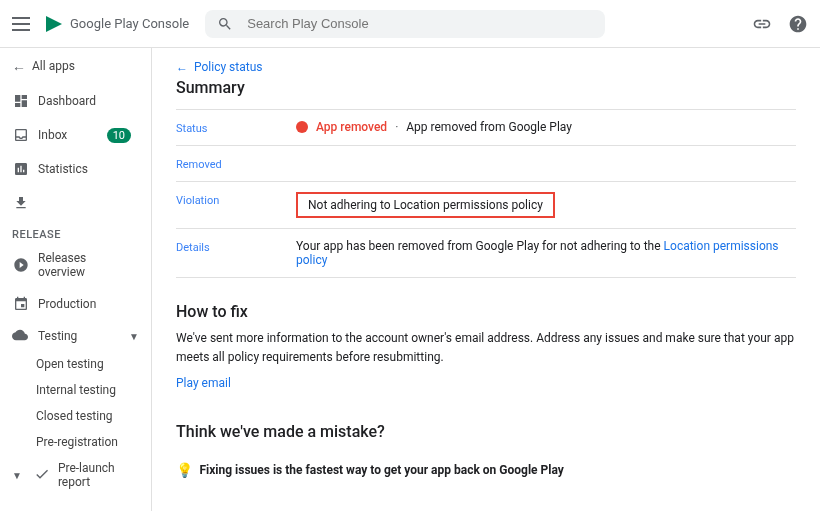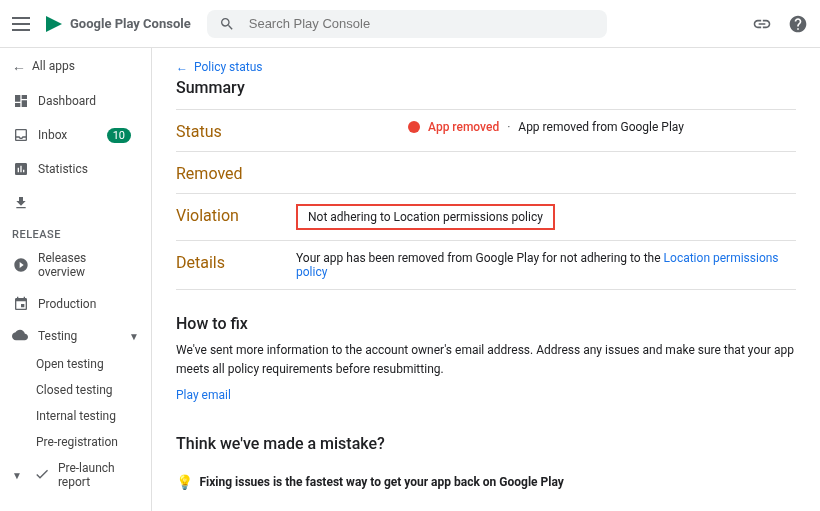--- a/index.html
+++ b/index.html
@@ -3,21 +3,21 @@
   <meta charset="utf-8">
   <style>
     * { box-sizing: border-box; margin: 0; padding: 0; }
     body { font-family: 'Roboto', Arial, sans-serif; font-size: 13px; color: #202124; background: #fff; display: flex; flex-direction: column; height: 511px; overflow: hidden; }
     
     
     .topbar { display: flex; align-items: center; height: 48px; background: #fff; border-bottom: 1px solid #e0e0e0; padding: 0 12px; gap: 8px; flex-shrink: 0; }
     .topbar-hamburger { width: 24px; height: 24px; display: flex; flex-direction: column; justify-content: center; gap: 4px; cursor: pointer; }
     .topbar-hamburger span { display: block; width: 18px; height: 2px; background: #5f6368; }
     .topbar-logo { display: flex; align-items: center; gap: 6px; margin-right: 8px; }
-    .logo-text { font-size: 13px; color: #5f6368; font-weight: 700; }
+    .logo-text { font-size: 13px; color: #5f6368; font-weight: 400; }
     .search-bar { flex: 1; max-width: 400px; display: flex; align-items: center; background: #f1f3f4; border-radius: 8px; padding: 6px 12px; gap: 14px; }
     .search-bar input { border: none; background: transparent; font-size: 13px; color: #202124; outline: none; flex: 1; }
     .topbar-icons { margin-left: auto; display: flex; gap: 16px; align-items: center; }
     .topbar-icon { width: 20px; height: 20px; color: #5f6368; cursor: pointer; }
 
     
     .layout { display: flex; flex: 1; overflow: hidden; }
     
     
     .sidebar { width: 152px; background: #fff; border-right: 1px solid #e0e0e0; overflow-y: auto; flex-shrink: 0; font-size: 12px; }
@@ -41,23 +41,23 @@
     
     
     .page-title { font-size: 22px; font-weight: 400; color: #202124; margin-bottom: 20px; }
     
     
     .section-title { font-size: 16px; font-weight: 500; color: #202124; margin-bottom: 12px; }
     
     
     .details-table { width: 100%; border-top: 1px solid #e0e0e0; margin-bottom: 24px; }
     .details-row { display: flex; border-bottom: 1px solid #e0e0e0; padding: 10px 0; align-items: flex-start; }
-    .details-label { width: 120px; color: #a16207; font-size: 16px; flex-shrink: 0; padding-top: 2px; }
+    .details-label { width: 120px; color: #3b82f6; font-size: 11px; flex-shrink: 0; padding-top: 2px; }
     .details-value { flex: 1; font-size: 12px; color: #202124; }
-    .status-row { display: flex; align-items: center; gap: 8px; justify-content: center; }
+    .status-row { display: flex; align-items: center; gap: 8px; }
     .status-dot { width: 12px; height: 12px; background: #ea4335; border-radius: 50%; flex-shrink: 0; }
     .status-removed { color: #ea4335; font-weight: 500; }
     .violation-box { border: 2px solid #ea4335; border-radius: 0; display: inline-block; padding: 4px 10px; color: #202124; font-size: 12px; background: #fff; }
     .link-text { color: #1a73e8; cursor: pointer; text-decoration: none; }
     
     
     .how-to-fix-title { font-size: 16px; font-weight: 500; margin-bottom: 8px; }
     .how-to-fix-desc { font-size: 12px; color: #202124; line-height: 1.6; margin-bottom: 8px; }
     
     
@@ -171,24 +171,24 @@
           </svg>
       </span>
       <span class="sidebar-label">Testing</span>
       <span class="chevron">▼</span>
     </div>
 
     <div class="sidebar-sub-item">
       <span>Open testing</span>
     </div>
     <div class="sidebar-sub-item">
+      <span>Internal testing</span>
+    </div>
+    <div class="sidebar-sub-item">
       <span>Closed testing</span>
-    </div>
-    <div class="sidebar-sub-item">
-      <span>Internal testing</span>
     </div>
     <div class="sidebar-sub-item">
       <span>Pre-registration</span>
     </div>
 
     <div class="sidebar-group-header">
       <span class="chevron" style="margin-left:0;margin-right:4px;">▼</span>
       <span class="icon">
         <svg width="16" height="16" viewBox="0 0 24 24" fill="currentColor">
             <path d="M9 16.17L4.83 12l-1.42 1.41L9 19 21 7l-1.41-1.41z"></path>

